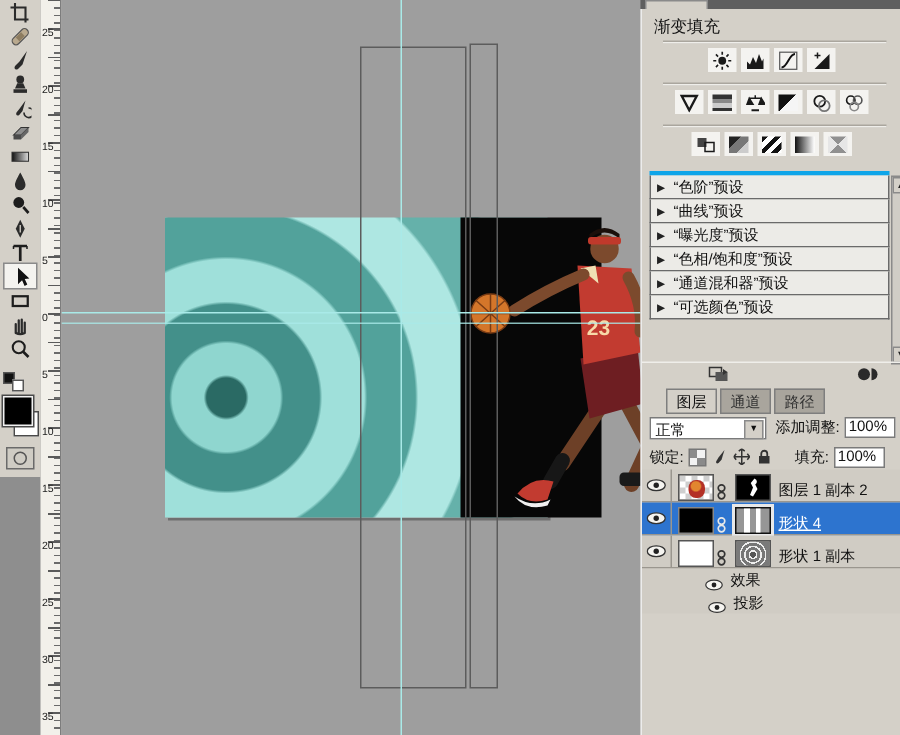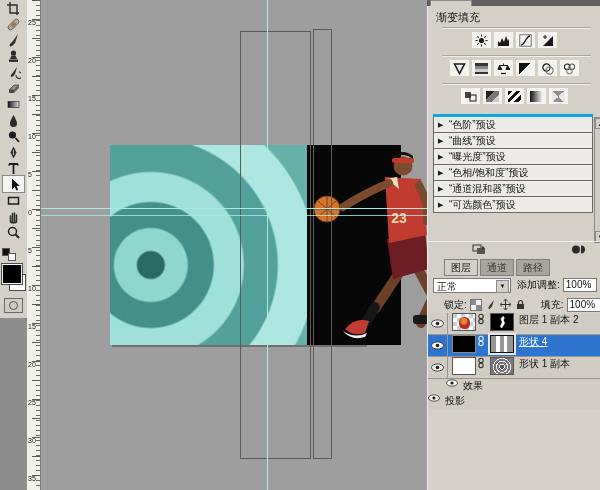--- a/index.html
+++ b/index.html
@@ -69,21 +69,21 @@
   .tab.active{background:#d4d0c8;color:#111;}
   .rowline{position:absolute;left:0;width:100%;display:flex;align-items:center;font-size:10px;color:#111;}
   .dd{position:relative;width:78px;height:15px;background:#fff;border:1px solid #7a7a7a;font-size:10px;
       padding:1px 3px;box-sizing:border-box;margin-left:5px;}
   .dd .caret{position:absolute;right:1px;top:1px;width:11px;height:11px;background:#d4d0c8;border:1px solid #8a8a8a;
       font-size:6px;text-align:center;line-height:10px;}
   .valbox{width:34px;height:14px;background:#fff;border:1px solid #7a7a7a;font-size:10px;padding:0 2px;box-sizing:border-box;margin-left:3px;}
   .lockico{width:12px;height:12px;margin-left:3px;display:flex;align-items:center;justify-content:center;}
   .checker10{width:10px;height:10px;background:conic-gradient(#f2f2f2 0 25%,#8a8a8a 25% 50%,#f2f2f2 50% 75%,#8a8a8a 75%);border:1px solid #777;}
   .lrow{position:absolute;left:0;width:100%;background:#d0ccc4;border-bottom:1px solid #9a968e;
-        display:flex;align-items:flex-start;font-size:10px;color:#111;box-sizing:border-box;}
+        display:flex;align-items:flex-end;font-size:10px;color:#111;box-sizing:border-box;}
   .lrow.sel{background:#2d74cf;color:#fff;text-decoration:underline;}
   .eyebox{width:19px;height:100%;display:flex;align-items:center;justify-content:center;border-right:1px solid #9a968e;flex:none;}
   .thumb{width:24px;height:18px;border:1px solid #555;margin-left:4px;flex:none;box-sizing:border-box;}
   .t-checker{background:conic-gradient(#fff 0 25%,#cfcfcf 25% 50%,#fff 50% 75%,#cfcfcf 75%) 0 0/8px 8px;position:relative;}
   .t-checker .blob{position:absolute;left:6px;top:3px;width:11px;height:12px;border-radius:45%;
         background:radial-gradient(circle at 45% 35%,#e2862f 0 3px,#b33026 4px 8px,#3c1f14 9px);}
   .t-black{background:#000;border-color:#888;}
   .t-white{background:#fff;}
   .t-grad{background:linear-gradient(135deg,#0c0c0c,#efefef);}
   .m-figure{background:#000;display:flex;align-items:center;justify-content:center;}
@@ -407,21 +407,21 @@
       <span class="tab">路径</span>
     </div>
 
     <div class="rowline" style="top:19px;height:16px">
       <span class="dd"><span>正常</span><span class="caret">▼</span></span>
       <span style="margin-left:6px">添加调整:</span>
       <span class="valbox">100%</span>
     </div>
 
     <div class="rowline" style="top:39px;height:15px">
-      <span style="margin-left:16px">锁定:</span>
+      <span style="margin-left:5px">锁定:</span>
       <span class="lockico">
           <span class="checker10"></span>
         </span>
       <span class="lockico">
           <svg width="11" height="11">
             <path d="M9,1 L5,6 L3.5,8.5 C3,9.6 4,10.4 5,9.6 L7,7.5 Z" fill="#333"></path>
           </svg>
         </span>
       <span class="lockico">
           <svg width="11" height="11">
@@ -494,28 +494,28 @@
       <span class="chain">
           <svg width="8" height="12">
             <circle cx="4" cy="3.4" r="2.2" fill="none" stroke="#333" stroke-width="1.1"></circle>
             <circle cx="4" cy="8.4" r="2.2" fill="none" stroke="#333" stroke-width="1.1"></circle>
           </svg>
         </span>
       <span class="thumb m-rings"></span>
       <span class="lname">形状 1 副本</span>
     </div>
 
-    <div class="lrow fxrow" style="top:121px;height:15px;padding-left:18px">
+    <div class="lrow fxrow" style="top:121px;height:15px;padding-left:42px">
       <svg width="12" height="8">
           <ellipse cx="6" cy="4" rx="5.5" ry="3.2" fill="#f5f4f0" stroke="#333" stroke-width="0.8"></ellipse>
           <circle cx="6" cy="4" r="1.6" fill="#222"></circle>
         </svg>
       <span class="lname">效果</span>
     </div>
-    <div class="lrow fxrow" style="top:136px;height:15px;">
+    <div class="lrow fxrow" style="top:136px;height:15px;padding-left:44px">
       <svg width="12" height="8">
           <ellipse cx="6" cy="4" rx="5.5" ry="3.2" fill="#f5f4f0" stroke="#333" stroke-width="0.8"></ellipse>
           <circle cx="6" cy="4" r="1.6" fill="#222"></circle>
         </svg>
       <span class="lname">投影</span>
     </div>
 
 
   </div>
 

